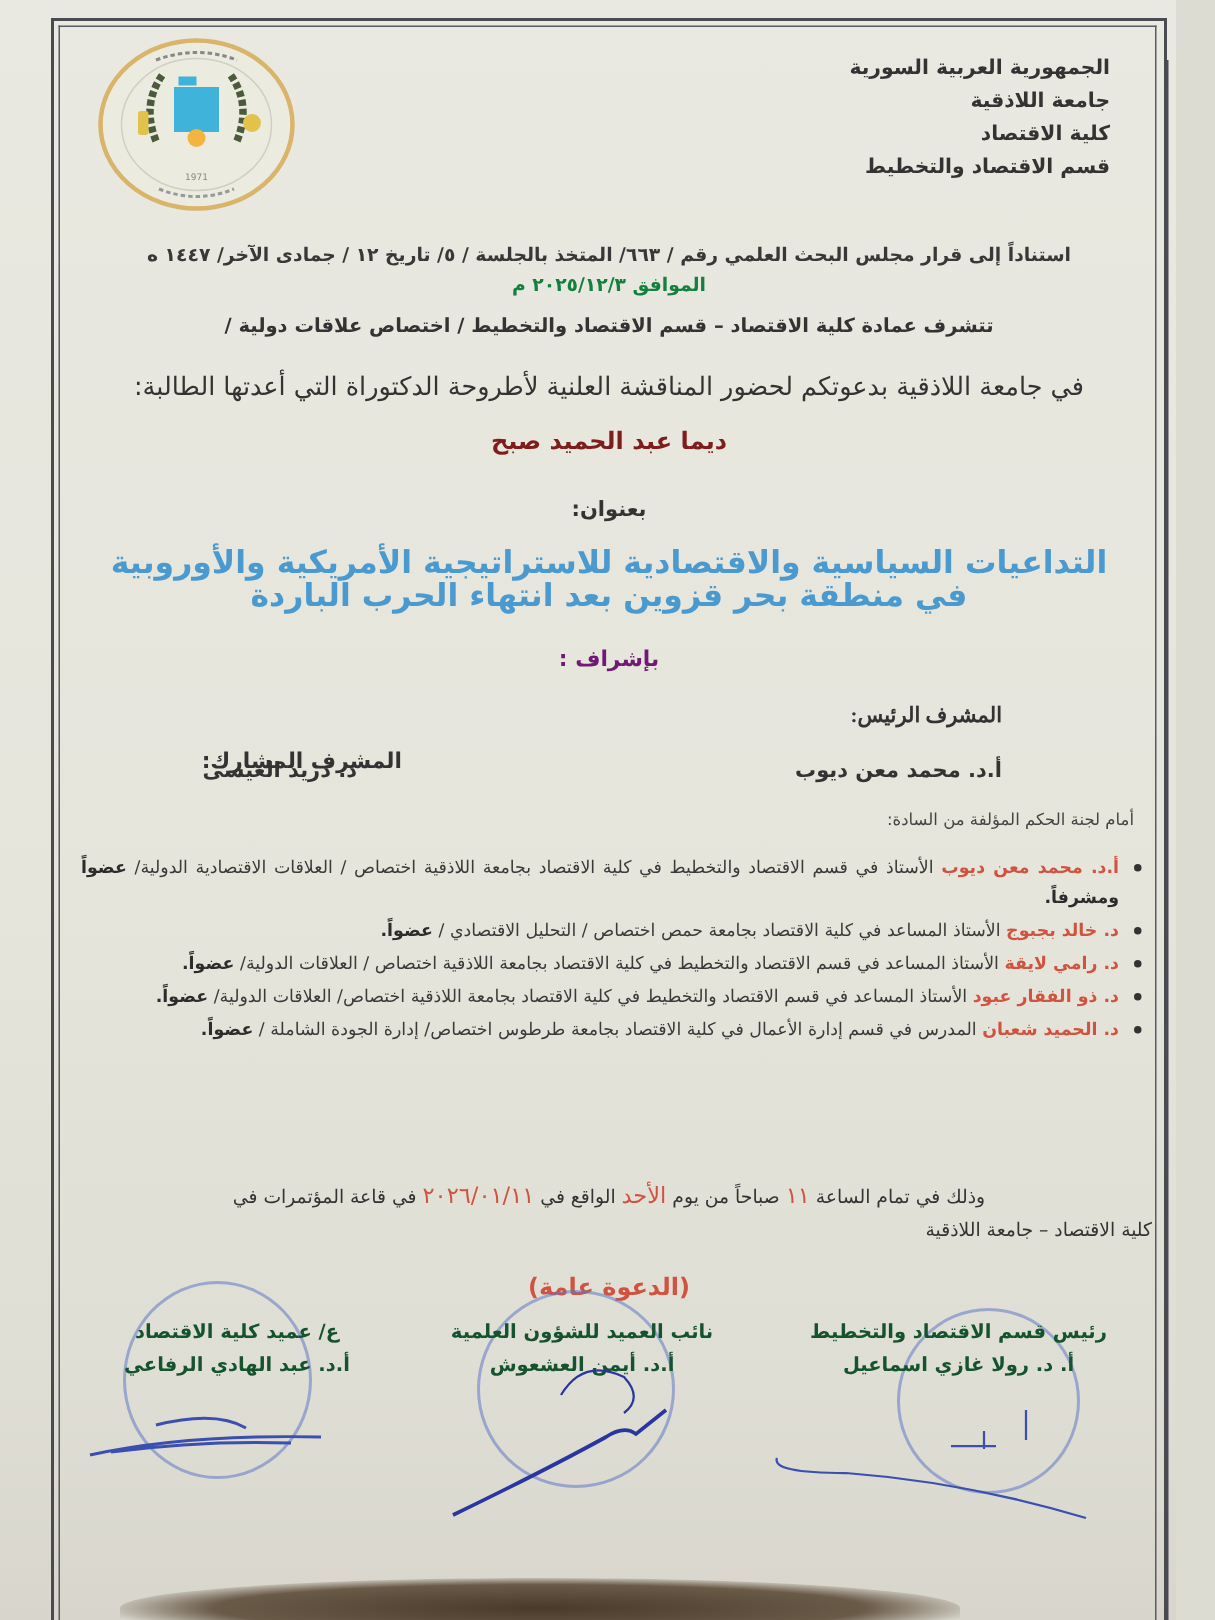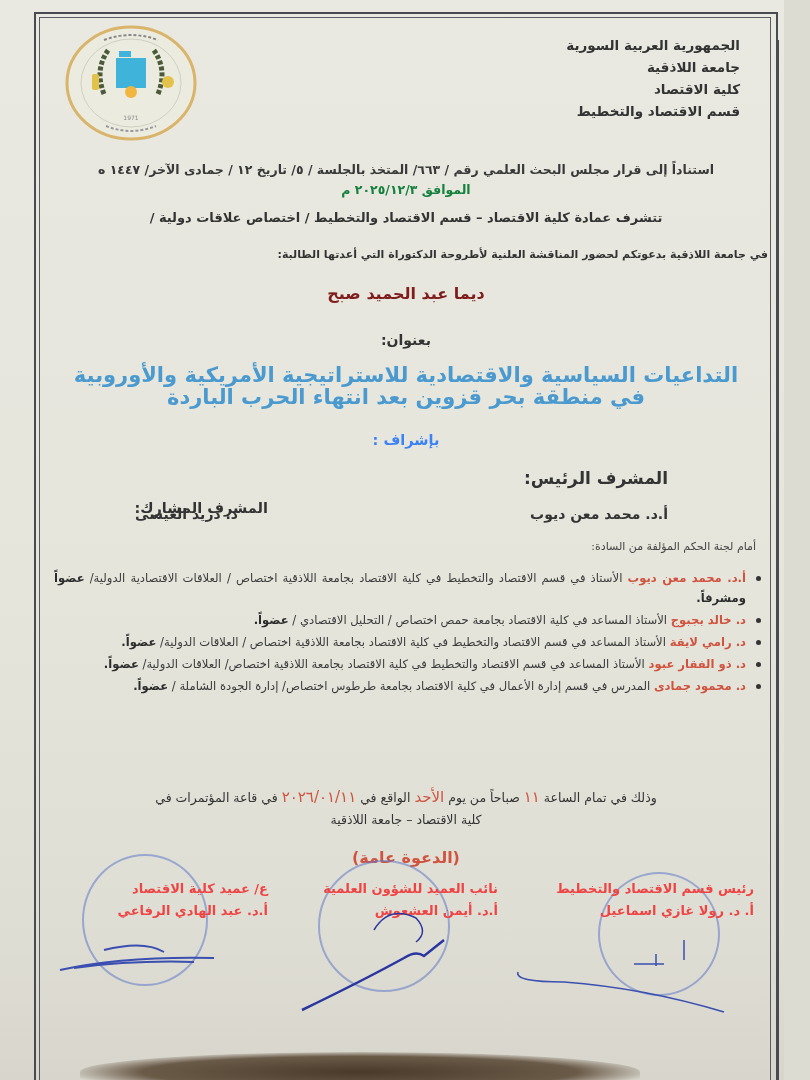--- a/index.html
+++ b/index.html
@@ -15,40 +15,40 @@
   .right-edge::before { content:""; position:absolute; left:-7px; top:40px; width:2px; height:1040px; background:#4a4a52; }
   .page { position:absolute; left:44px; top:20px; width:724px; height:1060px; direction:rtl; }
   .abs { position:absolute; }
   .hdr { right:28px; top:14px; text-align:right; font-weight:bold; font-size:13.5px; line-height:22px; color:#333; }
   .hdr div { white-space:nowrap;margin-left:28px; }
   .logo { left:20px; top:4px; width:134px; height:118px; }
   .center { left:0; right:0; text-align:center; }
   .ref1 { top:142px; font-size:12.5px; font-weight:bold; color:#383838; }
   .ref2 { top:162px; font-size:12.5px; font-weight:bold; color:#15803d; }
   .honor { top:190px; font-size:13px; font-weight:bold; color:#333; }
-  .invite { top:228px; font-size:11px; font-weight:bold; color:#333;text-align:right; }
+  .invite { top:228px; font-size:17px; font-weight:normal; color:#333; }
   .student { top:264px; font-size:16px; font-weight:bold; color:#7f1d1d; }
   .titlelbl { top:312px; font-size:14px; font-weight:bold; color:#333; }
   .thesis { top:344px; font-size:21px; font-weight:bold; color:#4a9ad0; line-height:22px; padding:0 16px; }
-  .supvlbl { top:412px; font-size:14.5px; font-weight:bold; color:#3b82f6; }
-  .sup-main-h { right:100px; top:448px; font-size:17px; font-weight:bold; color:#333; }
+  .supvlbl { top:412px; font-size:14.5px; font-weight:bold; color:#701a75; }
+  .sup-main-h { right:100px; top:448px; font-size:14px; font-weight:bold; color:#333;font-family:Liberation Serif, serif; }
   .sup-co-h { right:500px; top:448px; font-size:14.5px; font-weight:bold; color:#333;margin-top:32px; }
   .sup-main-n { right:100px; top:486px; font-size:14px; font-weight:bold; color:#333; }
   .sup-co-n { right:530px; top:486px; font-size:14px; font-weight:bold; color:#333; }
   .committee-lbl { right:12px; top:520px; font-size:11px; color:#444; }
   ul.members { position:absolute; right:4px; left:10px; top:548px; margin:0; padding:0 18px 0 0; list-style:none; }
   ul.members li { position:relative; font-size:11.6px; line-height:20px; color:#3a3a3a; text-align:justify; margin-bottom:2px; }
   ul.members li::before { content:""; position:absolute; right:-15px; top:8px; width:5px; height:5px; border-radius:50%; background:#333; }
   .mname { color:#d0533f; font-weight:bold; }
   .role { font-weight:bold; color:#2c2c2c; }
   .time1 { top:768px; font-size:12.5px; color:#333; font-weight:normal; }
   .time1 .hl { color:#d0533f; font-weight:normal; font-size:15px;text-align:right; }
-  .time2 { top:792px; font-size:12.5px; color:#333; }
+  .time2 { top:792px; font-size:12.5px; color:#333;text-align:right; }
   .public { top:828px; font-size:16px; font-weight:bold; color:#d0533f; }
-  .sig { font-size:13px; font-weight:bold; color:#ef4444; line-height:22px; }
+  .sig { font-size:13px; font-weight:bold; color:#14532d; text-align:center; line-height:22px; }
   .sig1 { right:14px; top:858px; width:230px; }
   .sig2 { right:270px; top:858px; width:220px; }
   .sig3 { right:500px; top:858px; width:220px; }
   .stamp { position:absolute; border:2px solid rgba(95,120,200,0.55); border-radius:50%; }
   .shadow { position:absolute; left:80px; top:1052px; width:560px; height:40px; border-radius:50% 50% 0 0; background:radial-gradient(ellipse at center, #4a3a2a 0%, #6a5a48 55%, rgba(120,110,95,0) 75%); }
 </style>
 </head>
 <body>
 
 <div class="right-edge"></div>
@@ -103,21 +103,21 @@
     <li>
       <span class="mname">د. خالد بجبوج</span><span>  الأستاذ المساعد في كلية الاقتصاد بجامعة حمص اختصاص / التحليل الاقتصادي / </span><span class="role">عضواً.</span>
     </li>
     <li>
       <span class="mname">د. رامي لايقة</span><span>  الأستاذ المساعد في قسم الاقتصاد والتخطيط في كلية الاقتصاد بجامعة اللاذقية اختصاص / العلاقات الدولية/ </span><span class="role">عضواً.</span>
     </li>
     <li>
       <span class="mname">د. ذو الفقار عبود</span><span>  الأستاذ المساعد في قسم الاقتصاد والتخطيط في كلية الاقتصاد بجامعة اللاذقية اختصاص/ العلاقات الدولية/ </span><span class="role">عضواً.</span>
     </li>
     <li>
-      <span class="mname">د. محمود جمادى</span><span>  المدرس في قسم إدارة الأعمال في كلية الاقتصاد بجامعة طرطوس اختصاص/ إدارة الجودة الشاملة / </span><span class="role">عضواً.</span>
+      <span class="mname">د. الحميد شعبان</span><span>  المدرس في قسم إدارة الأعمال في كلية الاقتصاد بجامعة طرطوس اختصاص/ إدارة الجودة الشاملة / </span><span class="role">عضواً.</span>
     </li>
   </ul>
 
   <div class="abs center time1">
     <span>وذلك في تمام الساعة </span><span class="hl">١١</span><span> صباحاً من يوم </span><span class="hl">الأحد</span><span> الواقع في </span><span class="hl">٢٠٢٦/٠١/١١</span><span> في قاعة المؤتمرات في</span>
   </div>
   <div class="abs center time2">كلية الاقتصاد – جامعة اللاذقية</div>
 
   <div class="abs center public">(الدعوة عامة)</div>
 

